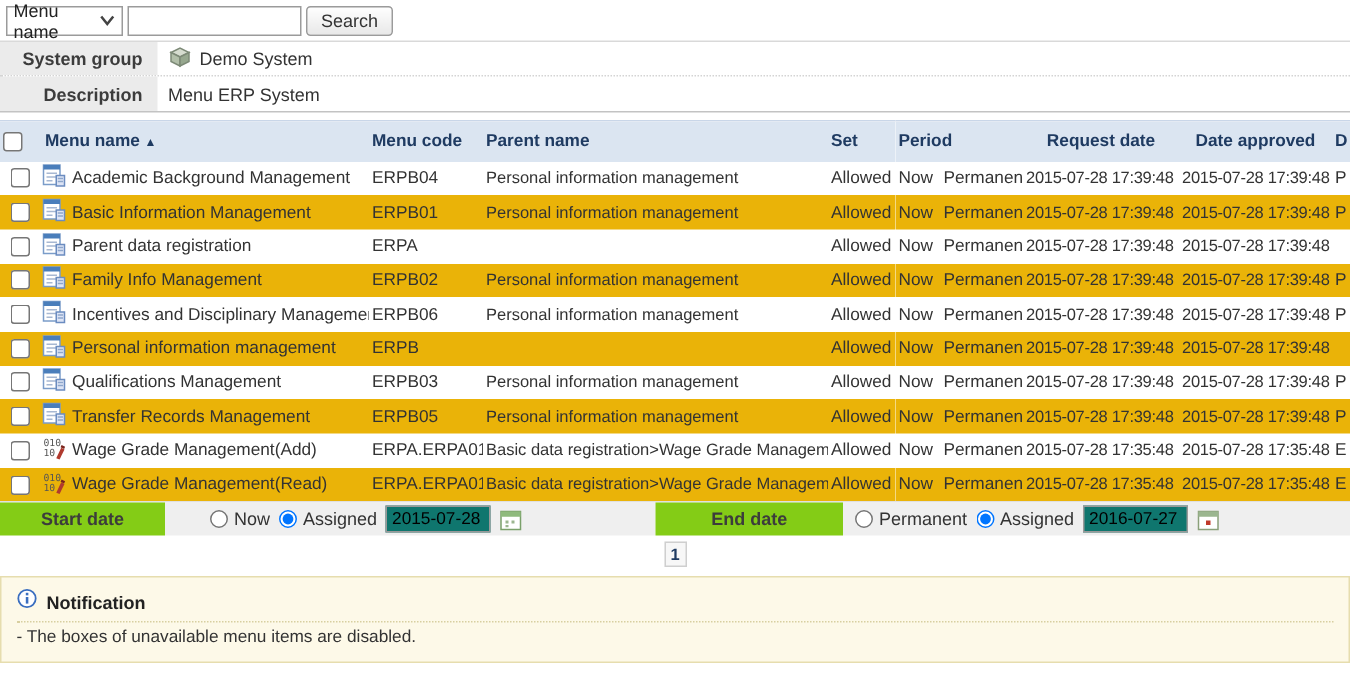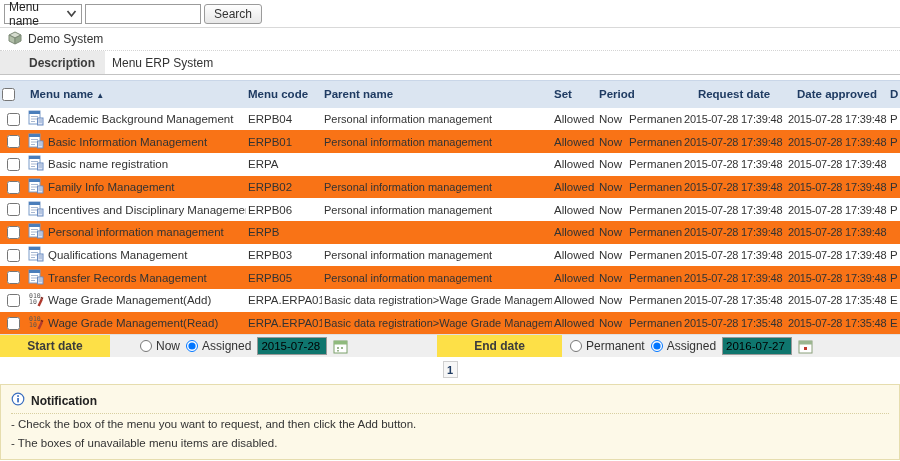--- a/index.html
+++ b/index.html
@@ -33,32 +33,32 @@
   .info-value { display:flex; align-items:center; gap:5px; padding-left:7px; font-size:12px; color:#333; }
 
   
   table.menu-table { width:900px; border-collapse:collapse; table-layout:fixed; margin-top:5px; font-size:11.5px; }
   .menu-table th {
     background:#dbe5f1; color:#1f3b62; font-size:11.5px; font-weight:bold; text-align:left;
     height:27px; padding:0 2px; border-top:1px solid #c9d6e8; white-space:nowrap; overflow:hidden;
   }
   .menu-table th.center { text-align:center; }
   .menu-table td { height:22.7px; padding:0 2px; white-space:nowrap; overflow:hidden; color:#333; }
-  .menu-table tr.stripe td { background:#f97316; }
+  .menu-table tr.stripe td { background:#eab308; }
   .cell-name { display:flex; align-items:center; gap:4px; height:22.7px; }
   .col-check { text-align:center; }
   .menu-table input[type=checkbox] { width:13px; height:13px; margin:0; vertical-align:middle; }
   .sort-arrow { font-size:8px; color:#1f3b62; margin-left:3px; }
   .period-start { display:inline-block; width:30px; }
   .cell-date { font-size:11px; letter-spacing:-0.2px; }
   .cell-parent { font-size:11px; }
 
   
   .date-footer { display:flex; height:23px; border-top:1px solid #e0e0e0; }
-  .df-label { background:#fde047; font-size:12px; font-weight:bold; color:#3c3c3c;
+  .df-label { background:#84cc16; font-size:12px; font-weight:bold; color:#3c3c3c;
               display:flex; align-items:center; justify-content:center; }
   .df-label.start { width:110px; }
   .df-label.end { width:125px; }
   .df-controls { background:#efefef; display:flex; align-items:center; gap:6px; font-size:12px; }
   .df-controls.start { width:327px; padding-left:30px; }
   .df-controls.end { flex:1; padding-left:8px; }
   .radio-group { display:flex; align-items:center; gap:4px; }
   .radio-group input[type=radio] { width:12px; height:12px; margin:0; }
   .date-input { width:70px; height:17px; border:1px solid #999; font-size:11.5px; padding:8px 3px; background:#0f766e; }
   .cal-btn { width:15px; height:15px; border:none; background:transparent; padding:0; cursor:pointer; display:flex; }
@@ -92,20 +92,21 @@
             </svg>
         </span>
       </div>
       <input class="search-input" type="text" value="" style="">
       <button class="btn">Search</button>
     </div>
   </div>
 
   <div class="info-block">
     <div class="info-row">
+      <div class="info-label">System group</div>
       <div class="info-value">
         <span>
           <svg width="16" height="16" viewBox="0 0 16 16">
               <path d="M2 5 L8 2 L14 5 L8 8 Z" fill="#d6dccf" stroke="#7d8a77"></path>
               <path d="M2 5 L8 8 L8 14 L2 11 Z" fill="#b2bfa9" stroke="#7d8a77"></path>
               <path d="M14 5 L8 8 L8 14 L14 11 Z" fill="#96a78e" stroke="#7d8a77"></path>
             </svg>
         </span>
         <span>Demo System</span>
       </div>
@@ -203,21 +204,21 @@
               <span><svg width="16" height="16" viewBox="0 0 16 16">
                   <rect x="1" y="1" width="11" height="13" fill="#fff" stroke="#7a9cc9"></rect>
                   <rect x="1" y="1" width="11" height="3" fill="#4a7ebb"></rect>
                   <rect x="3" y="6" width="7" height="1" fill="#a7b8d2"></rect>
                   <rect x="3" y="8.5" width="7" height="1" fill="#a7b8d2"></rect>
                   <rect x="3" y="11" width="4" height="1" fill="#a7b8d2"></rect>
                   <rect x="9.5" y="8" width="5.5" height="7" fill="#dde4f5" stroke="#6b8cc0"></rect>
                   <rect x="10.5" y="9.5" width="3.5" height="1" fill="#8ea6cc"></rect>
                   <rect x="10.5" y="11.5" width="3.5" height="1" fill="#8ea6cc"></rect>
                 </svg></span>
-              <span>Basic name registration</span>
+              <span>Parent data registration</span>
             </div>
           </td>
           <td>ERPA</td>
           <td class="cell-parent"></td>
           <td>Allowed</td>
           <td><span class="period-start">Now</span><span>Permanent</span></td>
           <td class="cell-date">2015-07-28 17:39:48</td>
           <td class="cell-date">2015-07-28 17:39:48</td>
           <td></td>
         </tr>
@@ -442,17 +443,16 @@
     <div class="note-title-row">
       <span>
         <svg width="14" height="14" viewBox="0 0 14 14">
             <circle cx="7" cy="7" r="5.8" fill="#fff" stroke="#3a6ebf" stroke-width="1.2"></circle>
             <rect x="6.2" y="6" width="1.7" height="4.4" fill="#3a6ebf"></rect>
             <rect x="6.2" y="3.2" width="1.7" height="1.7" fill="#3a6ebf"></rect>
           </svg>
       </span>
       <span class="note-title">Notification</span>
     </div>
-    <div class="note-line">- Check the box of the menu you want to request, and then click the Add button.</div>
     <div class="note-line">- The boxes of unavailable menu items are disabled.</div>
   </div>
 
 </div>
 
 </body></html>

